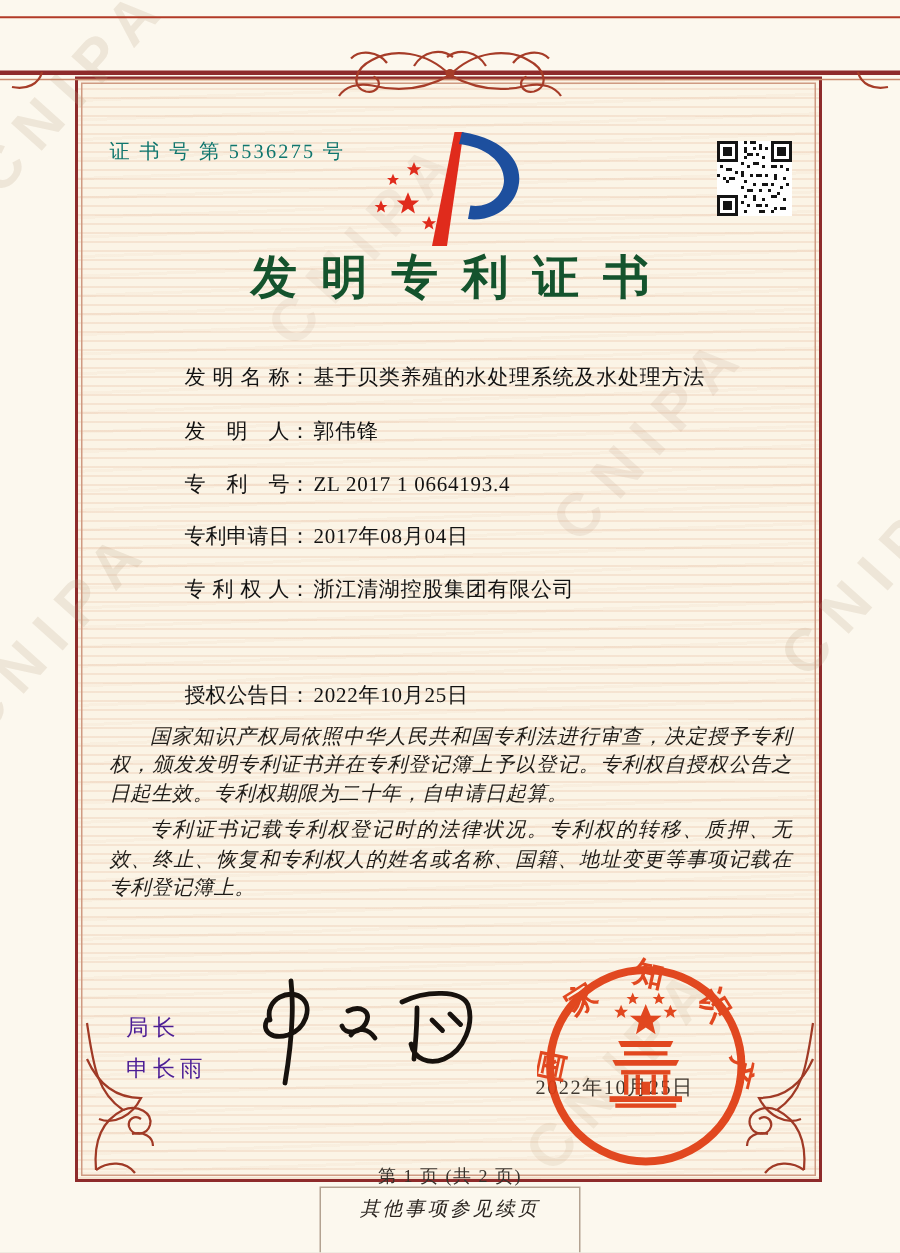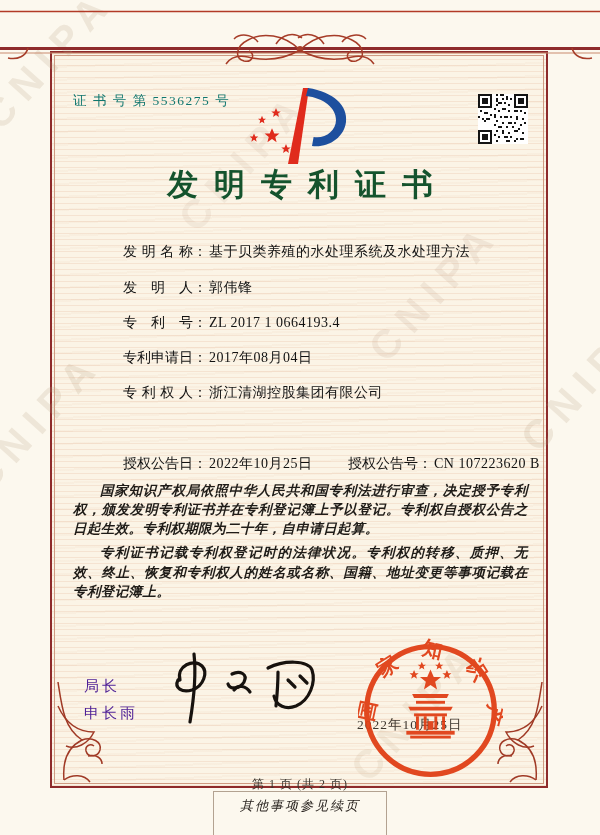--- a/index.html
+++ b/index.html
@@ -45,21 +45,21 @@
   .frow{position:absolute;left:75px;z-index:2;font-size:14px;color:#121212;white-space:nowrap;margin-left:48px;}
   .flabel{display:inline-block;width:70px;text-align:justify;text-align-last:justify;}
   .fval{margin-left:2px;letter-spacing:0.5px;}
   .gpair2{position:absolute;left:225px;top:0;white-space:nowrap;}
   
   .paras{
     position:absolute;left:73px;top:481px;width:455px;z-index:2;
     font-size:13.5px;line-height:1.42;color:#1f1c18;font-style:italic;letter-spacing:0.4px;
     text-align:justify;
   }
-  .paras p{margin:0;text-indent:2em;font-weight:bold;}
+  .paras p{margin:0;text-indent:2em;}
   .paras p + p{margin-top:5px;}
   
   .signer{position:absolute;left:84px;top:673px;z-index:2;font-size:15px;letter-spacing:3px;color:#4c1d95;line-height:27px;}
   .signature{position:absolute;left:150px;top:646px;z-index:2;}
   
   .sealdate{position:absolute;left:357px;top:716px;z-index:2;font-size:13.5px;color:#3f3830;letter-spacing:1px;}
   .seal{position:absolute;left:358px;top:638px;width:145px;height:145px;z-index:3;opacity:.93;}
   .seal text{font-family:"Liberation Serif","DejaVu Serif",serif;font-weight:700;}
   
   .pageno{position:absolute;left:0;right:0;top:757px;z-index:2;text-align:center;font-size:12px;letter-spacing:1px;color:#37322c;margin-top:19px;}
@@ -166,23 +166,20 @@
     <span class="flabel">专利号</span><span>：</span><span class="fval">ZL 2017 1 0664193.4</span>
   </div>
   <div class="frow" style="top:349px">
     <span class="flabel">专利申请日</span><span>：</span><span class="fval">2017年08月04日</span>
   </div>
   <div class="frow" style="top:384px">
     <span class="flabel">专利权人</span><span>：</span><span class="fval">浙江清湖控股集团有限公司</span>
   </div>
   <div class="frow" style="top:455px;width:455px">
     <span class="flabel">授权公告日</span><span>：</span><span class="fval">2022年10月25日</span>
-    <span class="gpair2">
-      <span class="flabel">授权公告号</span><span>：</span><span class="fval">CN 107223620 B</span>
-    </span>
   </div>
 
   <div class="paras">
     <p>国家知识产权局依照中华人民共和国专利法进行审查，决定授予专利权，颁发发明专利证书并在专利登记簿上予以登记。专利权自授权公告之日起生效。专利权期限为二十年，自申请日起算。</p>
     <p>专利证书记载专利权登记时的法律状况。专利权的转移、质押、无效、终止、恢复和专利权人的姓名或名称、国籍、地址变更等事项记载在专利登记簿上。</p>
   </div>
 
   <div class="signer">
     <div>局长</div>
     <div>申长雨</div>

